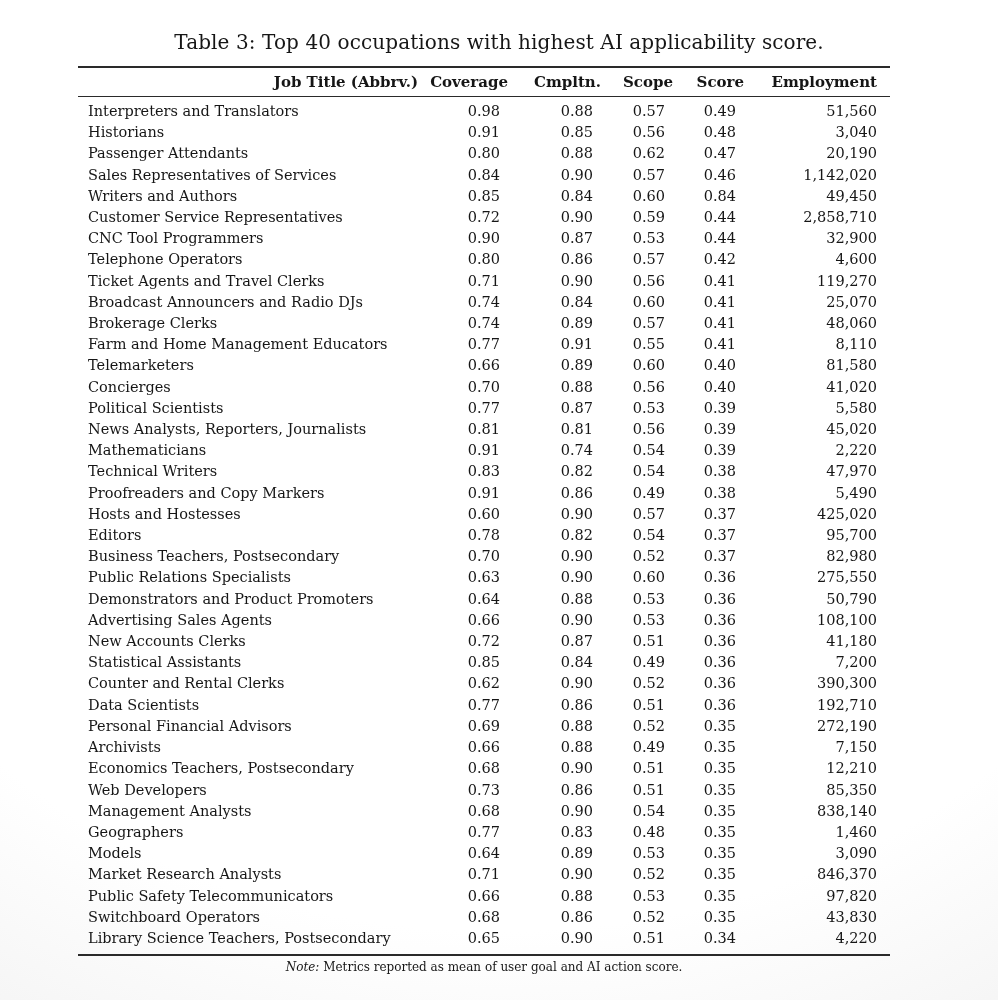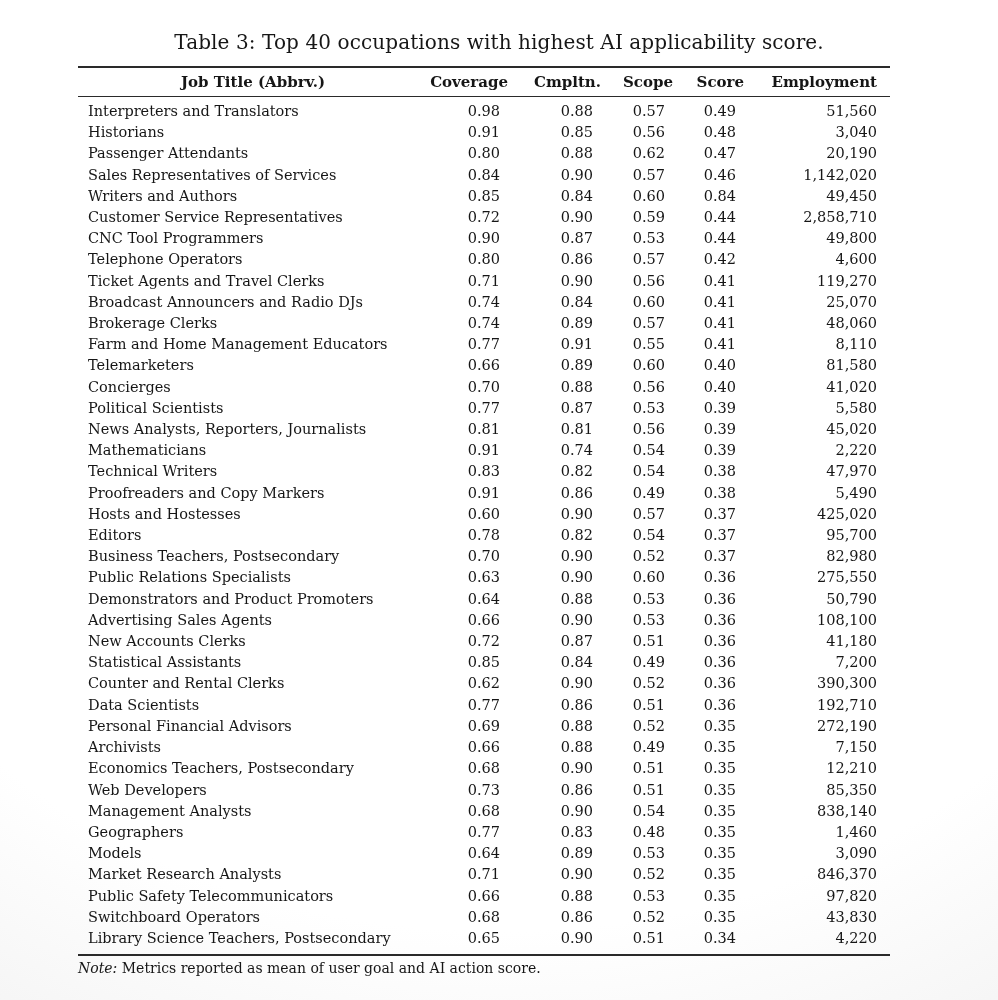--- a/index.html
+++ b/index.html
@@ -37,41 +37,41 @@
   .tbl thead th {
     font-weight: bold;
     font-size: 15px;
     text-align: right;
     height: 28px;
     line-height: 28px;
     vertical-align: middle;
     border-bottom: 1px solid #2a2a2a;
     padding: 0;
   }
-  .tbl thead th:first-child { text-align: center; padding-left: 10px; margin-top: 26px; }
+  .tbl thead th:first-child { text-align: right; padding-left: 10px; margin-top: 26px; }
   .tbl thead th:last-child  { padding-right: 13px; margin-top: 12px; }
 
   .tbl tbody td {
     font-size: 14.5px;
     line-height: 21.2px;
     height: 21.2px;
     text-align: right;
     padding: 0 8px 0 0;
     vertical-align: middle;
   }
   .tbl tbody td:first-child { text-align: left; padding: 0 0 0 10px; }
   .tbl tbody td:last-child  { padding-right: 13px; }
   .tbl tbody tr:first-child td { padding-top: 4px; }
   .tbl tbody tr:last-child td  { padding-bottom: 5px; }
 
   .note {
     margin-top: 4px;
     width: 812px;
-    text-align: left;
-    font-size: 14px;
+    text-align: center;
+    font-size: 12px;
   }
   .note .note-label { font-style: italic; }
 </style>
 </head>
 <body>
 
 <div class="page">
 
   <div class="caption">Table 3: Top 40 occupations with highest AI applicability score.</div>
 
@@ -143,21 +143,21 @@
             <td>0.59</td>
             <td>0.44</td>
             <td>2,858,710</td>
           </tr>
           <tr>
             <td>CNC Tool Programmers</td>
             <td>0.90</td>
             <td>0.87</td>
             <td>0.53</td>
             <td>0.44</td>
-            <td>49,800</td>
+            <td>32,900</td>
           </tr>
           <tr>
             <td>Telephone Operators</td>
             <td>0.80</td>
             <td>0.86</td>
             <td>0.57</td>
             <td>0.42</td>
             <td>4,600</td>
           </tr>
           <tr>

